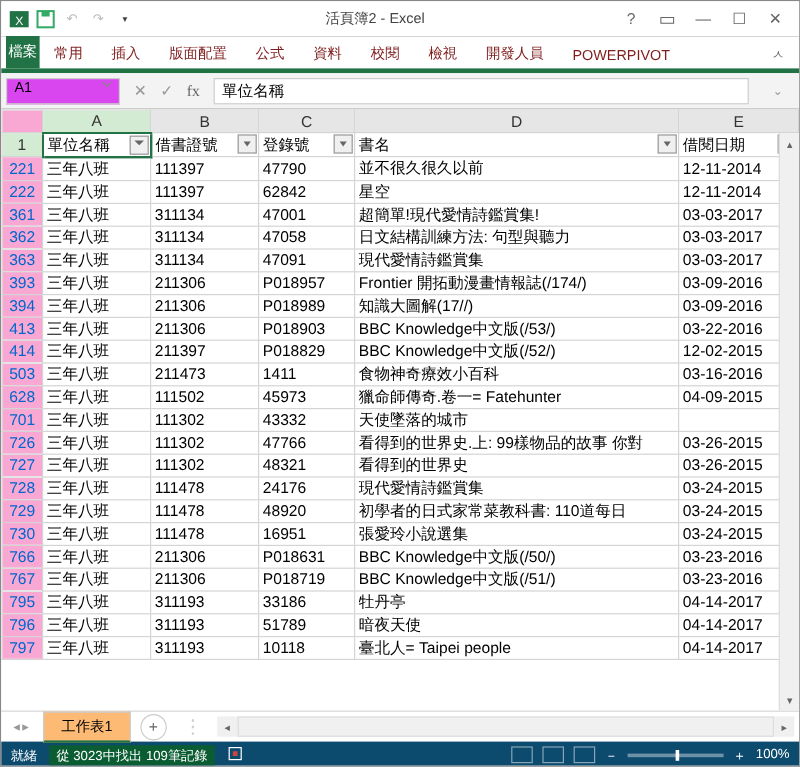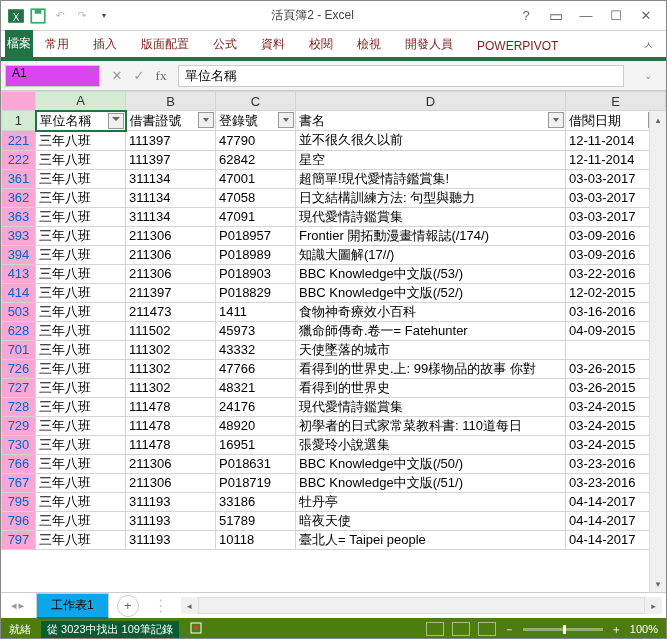--- a/index.html
+++ b/index.html
@@ -32,26 +32,26 @@
 .row-hdr.active{background:#d3ead3;border-right:2px solid #217346}
 .hdr-cell{background:#fff;border:2px solid #217346!important;position:relative}
 .filter-cell{position:relative;padding-right:18px!important}
 .filter-btn{position:absolute;right:1px;top:1px;width:16px;height:16px;border:1px solid #999;background:#f0f0f0;display:flex;align-items:center;justify-content:center}
 .filter-btn svg{width:10px;height:10px}
 .grid-wrap{height:501px;overflow:hidden;background:#fff;position:relative}
 .vscroll{position:absolute;right:0;top:20px;bottom:0;width:17px;background:#f0f0f0;border-left:1px solid #ddd}
 .vscroll .arrow{height:17px;background:#f0f0f0;display:flex;align-items:center;justify-content:center;font-size:9px;color:#666}
 .sheet-tabs{height:26px;background:#fff;display:flex;align-items:center;border-top:1px solid #ccc;padding:0 4px}
 .tab-nav{display:flex;gap:2px;padding:0 6px;color:#999;font-size:11px}
-.sheet-tab{padding:3px 14px;font-size:12px;background:#0ea5e9;border:1px solid #ccc;border-bottom:2px solid #217346;position:relative;margin-left:6px}
+.sheet-tab{padding:3px 14px;font-size:12px;background:#fdba74;border:1px solid #ccc;border-bottom:2px solid #217346;position:relative;margin-left:6px}
 .add-sheet{width:22px;height:22px;border:1px solid #ccc;border-radius:50%;margin-left:8px;display:flex;align-items:center;justify-content:center;font-size:13px;color:#666}
 .hscroll{flex:1;margin-left:20px;height:17px;background:#f0f0f0;display:flex;align-items:center}
 .hscroll .track{flex:1;height:17px;border:1px solid #ddd;position:relative}
 .hscroll .arrow{width:17px;height:17px;display:flex;align-items:center;justify-content:center;font-size:9px;color:#666}
-.statusbar{height:22px;background:#4d7c0f;color:#fff;display:flex;align-items:center;font-size:11px;padding:0 8px;gap:10px}
+.statusbar{height:22px;background:#0c4a6e;color:#fff;display:flex;align-items:center;font-size:11px;padding:0 8px;gap:10px}
 .sb-selection{background:#0a5c32;padding:1px 6px}
 .sb-right{margin-left:auto;display:flex;align-items:center;gap:8px}
 .sb-icon{width:18px;height:14px;border:1px solid rgba(255,255,255,.5);display:inline-block}
 .zoom-slider{width:80px;height:3px;background:rgba(255,255,255,.4);position:relative}
 .zoom-slider .thumb{position:absolute;left:50%;top:-3px;width:3px;height:9px;background:#fff}
 </style>
 </head>
 <body>
 
 <div class="titlebar">

